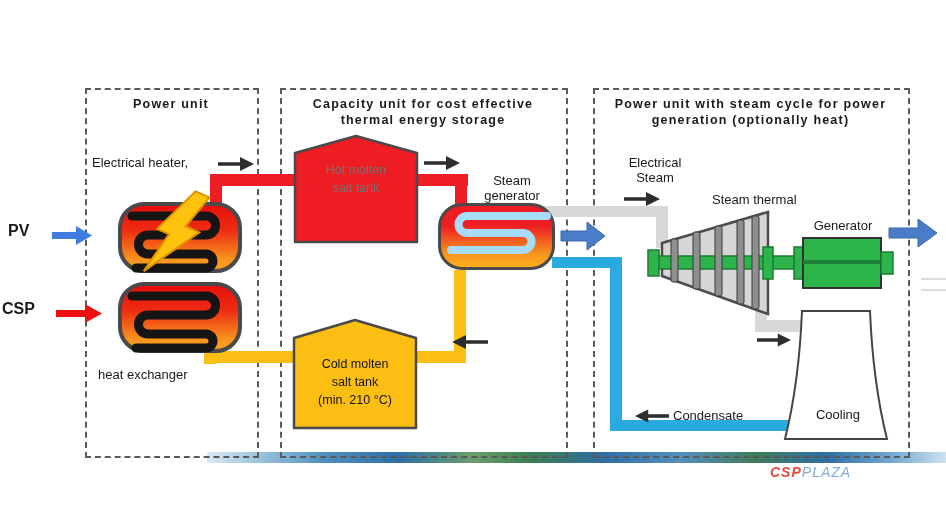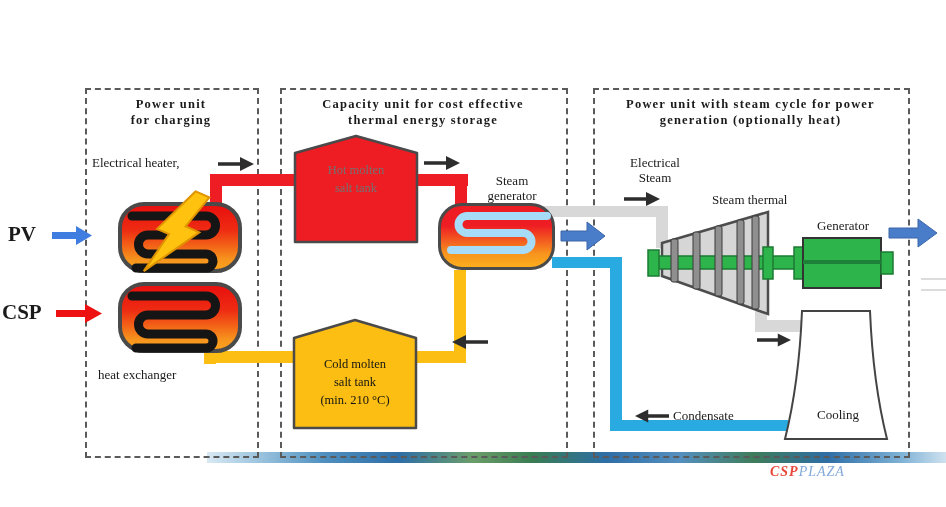--- a/index.html
+++ b/index.html
@@ -1,52 +1,51 @@
 <!DOCTYPE html>
 <html><head>
 <meta charset="utf-8">
 <style>
   html,body{margin:0;padding:0;background:#fff;}
   #canvas{position:relative;width:946px;height:494px;background:#fff;overflow:hidden;
-          font-family:Liberation Serif, serif;color:#1a1a1a;}
+          font-family:Liberation Sans, sans-serif;color:#1a1a1a;}
   .abs{position:absolute;}
   .panel{border:2px dashed #5a5a5a;z-index:1;}
   .ptitle{z-index:4;text-align:center;font-size:12.5px;font-weight:700;letter-spacing:1.2px;
           line-height:16px;white-space:nowrap;}
   .pipe{z-index:2;}
   .comp{z-index:3;}
   .lbl{z-index:4;font-size:13px;line-height:15px;}
   .ctr{text-align:center;}
   .tanktext{z-index:4;text-align:center;font-size:12.5px;line-height:18px;}
   .exch{width:124px;height:71px;border:4px solid #4a4a4a;border-radius:26px;box-sizing:border-box;
         background:linear-gradient(180deg,#e8100e 0%,#ee2b12 38%,#f7941d 85%,#fba21d 100%);z-index:3;}
   .sgen{width:117px;height:67px;border:3px solid #4a4a4a;border-radius:24px;box-sizing:border-box;
         background:linear-gradient(180deg,#ee1c23 0%,#ee1c23 32%,#f7941d 78%,#fcae1e 100%);z-index:3;}
-  .biglab{font-size:21px;font-weight:700;z-index:4;}
+  .biglab{font-size:16px;font-weight:700;z-index:4;}
   .strip{z-index:0;background:linear-gradient(90deg,#d9e9f3 0%,#9cc4de 7%,#4e8fbf 16%,#2e6ea6 26%,
          #6b9e6a 36%,#3a7c52 44%,#2e6ea6 54%,#558fbf 64%,#3f7c5a 74%,#2e6ea6 84%,#7fb2d6 94%,#cfe2ef 100%);}
   .logo{z-index:5;font-style:italic;font-size:14px;white-space:nowrap;}
   .logo .csp{color:#e8493c;font-weight:800;letter-spacing:1px;}
   .logo .plaza{color:#82a9d9;font-weight:400;letter-spacing:1px;}
   svg{display:block;overflow:visible;}
 </style>
 </head>
 <body>
 
 <div id="canvas">
 
   <div class="abs strip" style="left:207px;top:452px;width:739px;height:11px;"></div>
 
   <div class="abs panel" style="left:85px;top:88px;width:170px;height:366px;"></div>
   <div class="abs panel" style="left:280px;top:88px;width:284px;height:366px;"></div>
   <div class="abs panel" style="left:593px;top:88px;width:313px;height:366px;"></div>
 
   <div class="abs ptitle" style="left:85px;top:96px;width:172px;">
     <span style="display:block">Power unit</span>
-    <span style="display:block">for charging</span>
   </div>
   <div class="abs ptitle" style="left:593px;top:96px;width:315px;">
     <span style="display:block">Power unit with steam cycle for power</span>
     <span style="display:block">generation (optionally heat)</span>
   </div>
   <div class="abs ptitle" style="left:280px;top:96px;width:286px;">
     <span style="display:block">Capacity unit for cost effective</span>
     <span style="display:block">thermal energy storage</span>
   </div>
 

